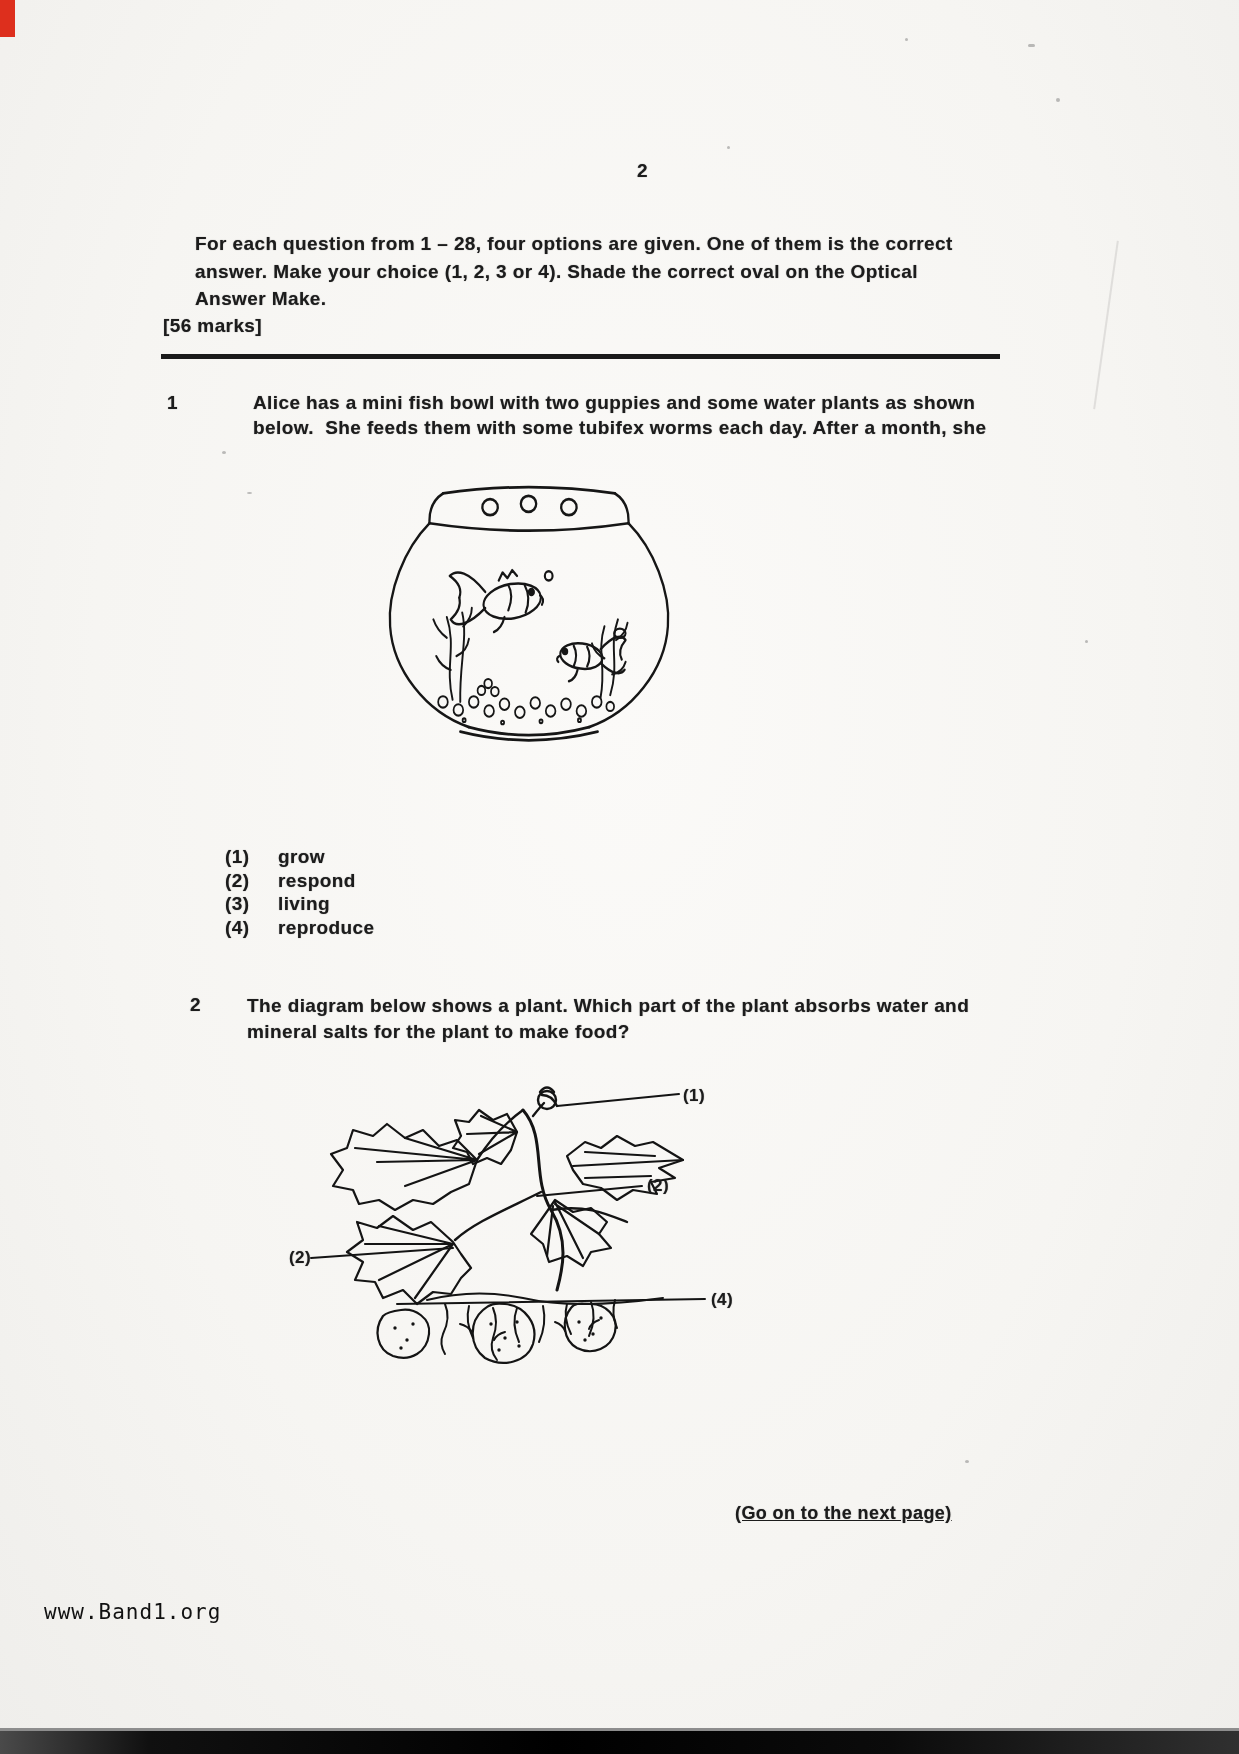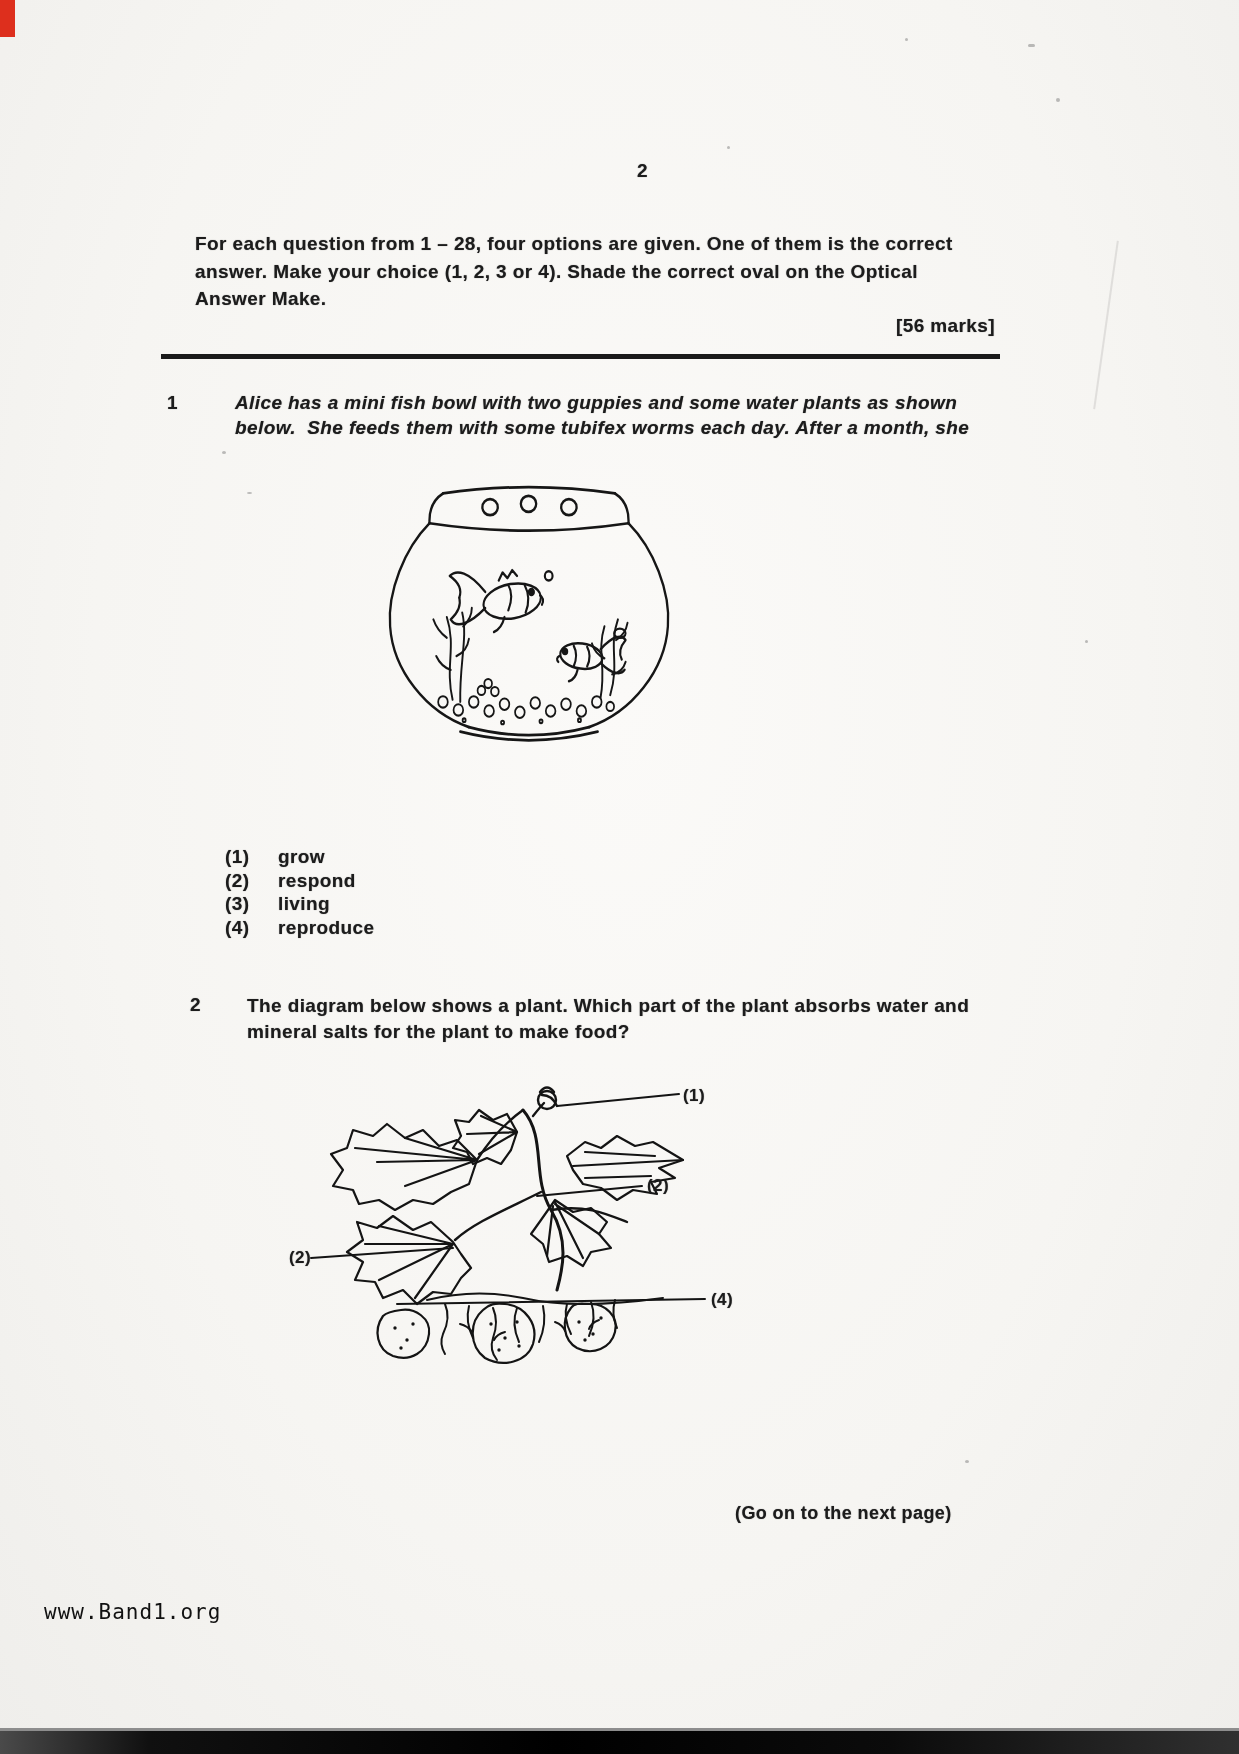--- a/index.html
+++ b/index.html
@@ -27,42 +27,42 @@
   .speck{background:#6f6f6f;opacity:.45;border-radius:50%;}
   .streak{width:2px;height:170px;background:#c9c8c5;opacity:.5;transform:rotate(8deg);}
   .bottom-bar{
     left:0;top:1728px;width:1239px;height:26px;
     background:linear-gradient(90deg,#4a4a4a 0%,#101010 12%,#000 45%,#0b0b0b 72%,#303030 100%);
     border-top:3px solid #8d8d8d;
   }
   
   .page-number{left:637px;top:160px;font-size:19px;}
   .instructions{left:163px;top:230px;width:832px;font-size:19px;line-height:27.5px;}
-  .marks{left:163px;top:315px;width:832px;text-align:right;font-size:19px;}
+  .marks{left:163px;top:315px;width:832px;font-size:19px;}
   .rule{left:161px;top:354px;width:839px;height:5px;background:#1a1a1a;filter:blur(.4px);}
   
   .q1-num{left:167px;top:392px;font-size:19px;}
-  .q1-text{left:203px;top:391px;font-size:19px;line-height:24.5px;font-style:italic;}
+  .q1-text{left:221px;top:391px;font-size:19px;line-height:24.5px;}
   .fish-figure{left:368px;top:466px;width:322px;height:292px;}
   .prompt{left:213px;top:799px;font-size:19px;}
   .blank{display:inline-block;width:212px;border-bottom:2.5px solid #222;margin:0 4px 0 8px;height:16px;filter:blur(.3px);}
   .options{left:225px;top:845px;font-size:19px;line-height:23.5px;}
   .option-row{display:flex;}
   .option-num{width:53px;}
   
   .q2-num{left:190px;top:994px;font-size:19px;}
   .q2-text{left:215px;top:993px;font-size:19px;line-height:26px;}
   .plant-figure{left:255px;top:1072px;width:530px;height:300px;}
   .plant-label{position:absolute;font-size:17px;}
   .lbl-flower{left:428px;top:14px;}
   .lbl-leaf-right{left:392px;top:104px;}
   .lbl-leaf-left{left:34px;top:176px;}
   .lbl-root{left:456px;top:218px;}
   
-  .next-page{left:735px;top:1503px;font-size:18px;}
+  .next-page{left:735px;top:1503px;font-size:18px;text-decoration:underline;}
   .watermark{
     left:44px;top:1600px;
     font-family:"DejaVu Sans Mono", monospace;
     font-size:21px;color:#111;letter-spacing:1px;font-weight:400;
     text-shadow:none;filter:none;
   }
   svg{display:block;}
 </style>
 </head>
 <body>

